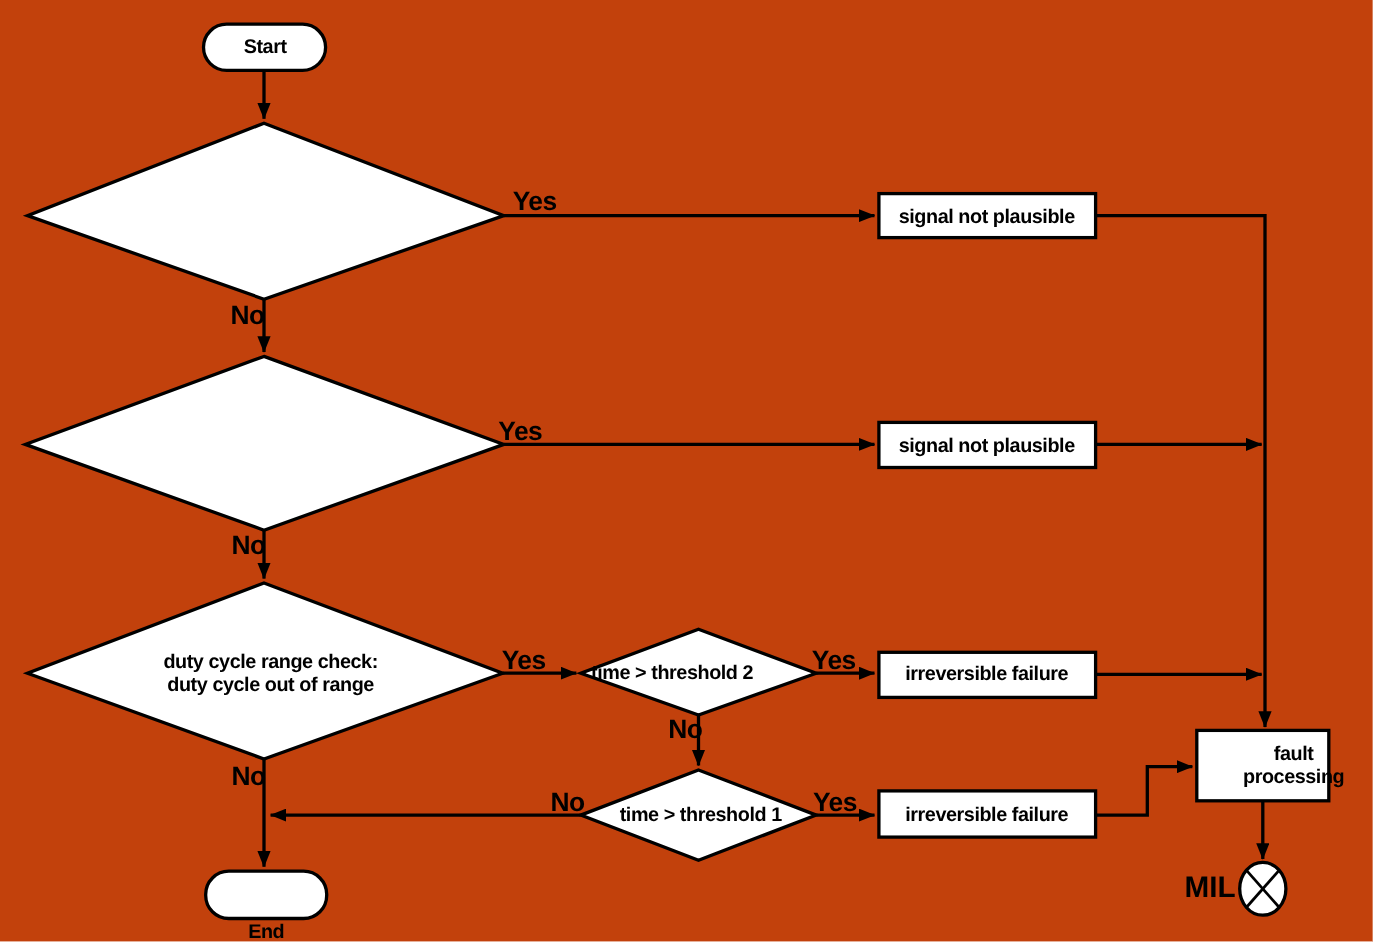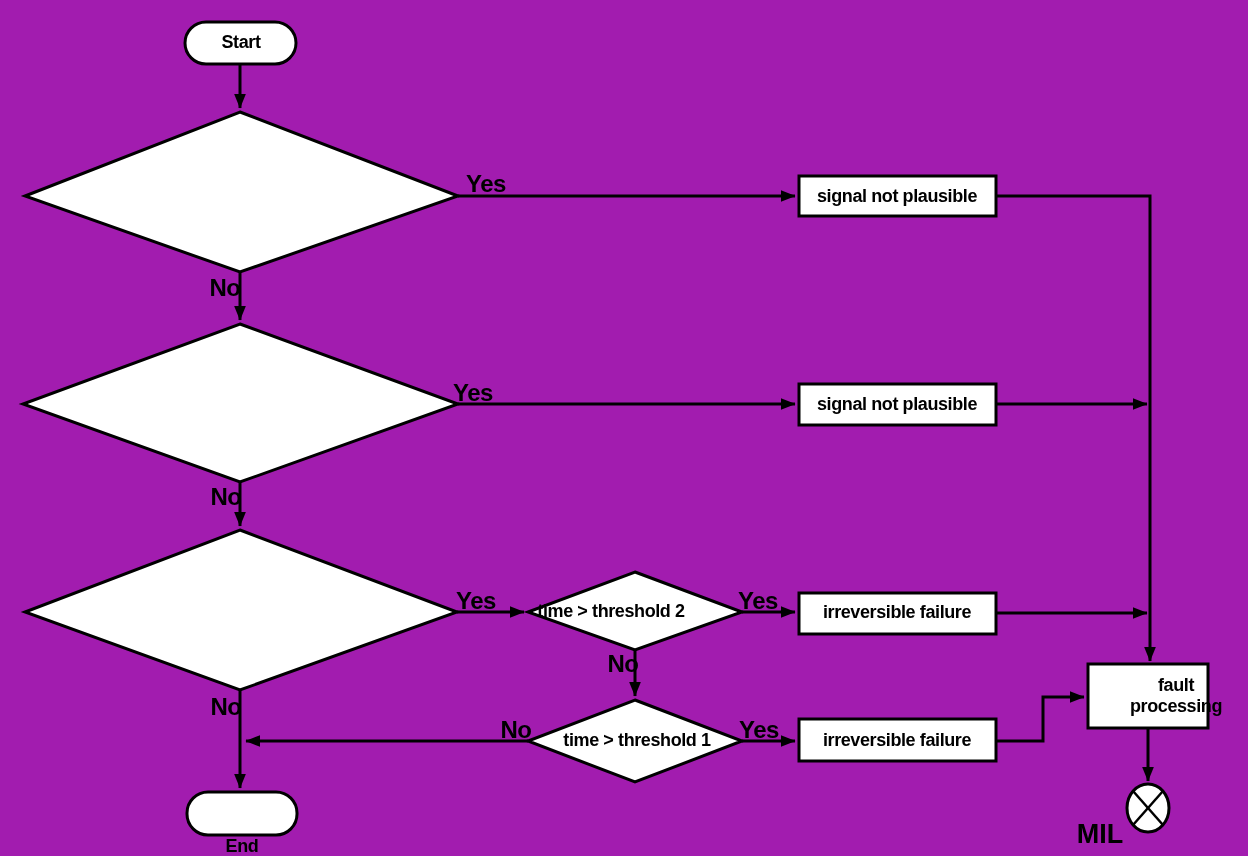--- a/index.html
+++ b/index.html
@@ -4,21 +4,21 @@
 <style>
   html, body {
     margin: 0;
     padding: 0;
     background: #ffffff;
   }
   .stage {
     position: relative;
     width: 1248px;
     height: 856px;
-    background: #a21caf;
+    background: #c2410c;
     font-family: "Liberation Sans", sans-serif;
     color: #000000;
     overflow: hidden;
   }
   .wires {
     position: absolute;
     left: 0;
     top: 0;
   }
   .shape {
@@ -50,21 +50,20 @@
   .small-node-lbl {
     font-size: 18px;
   }
   .edge-lbl {
     font-size: 24px;
     letter-spacing: -0.5px;
   }
   .mil-lbl {
     font-size: 27px;
     letter-spacing: 0px;
-    margin-top: 28px;
   }
 </style>
 </head>
 <body>
 
 <div class="stage">
 
   <svg class="wires" width="1248" height="856" viewBox="0 0 1248 856">
     <defs>
       <marker id="arrow" markerWidth="5" markerHeight="4" refX="4.8" refY="2" orient="auto" markerUnits="strokeWidth">
@@ -104,20 +103,22 @@
     <g>
       <ellipse class="shape" cx="1148" cy="808" rx="21" ry="24"></ellipse>
       <line class="xline" x1="1133" y1="791" x2="1163" y2="825"></line>
       <line class="xline" x1="1163" y1="791" x2="1133" y2="825"></line>
     </g>
   </svg>
 
   <div class="lbl node-lbl" style="left:241px; top:43px;">Start</div>
   <div class="lbl node-lbl" style="left:897px; top:197px;">signal not plausible</div>
   <div class="lbl node-lbl" style="left:897px; top:405px;">signal not plausible</div>
+  <div class="lbl node-lbl" style="left:246px; top:612px;">duty cycle range check:
+duty cycle out of range</div>
   <div class="lbl small-node-lbl lbl" style="left:611px; top:612px;">time &gt; threshold 2</div>
   <div class="lbl node-lbl" style="left:897px; top:613px;">irreversible failure</div>
   <div class="lbl small-node-lbl lbl" style="left:637px; top:741px;">time &gt; threshold 1</div>
   <div class="lbl node-lbl" style="left:897px; top:741px;">irreversible failure</div>
   <div class="lbl node-lbl" style="left:1176px; top:696px;">fault
 processing</div>
   <div class="lbl node-lbl" style="left:242px; top:847px;">End</div>
   <div class="lbl mil-lbl" style="left:1100px; top:807px;">MIL</div>
 
   <div class="lbl edge-lbl" style="left:486px; top:184px;">Yes</div>

